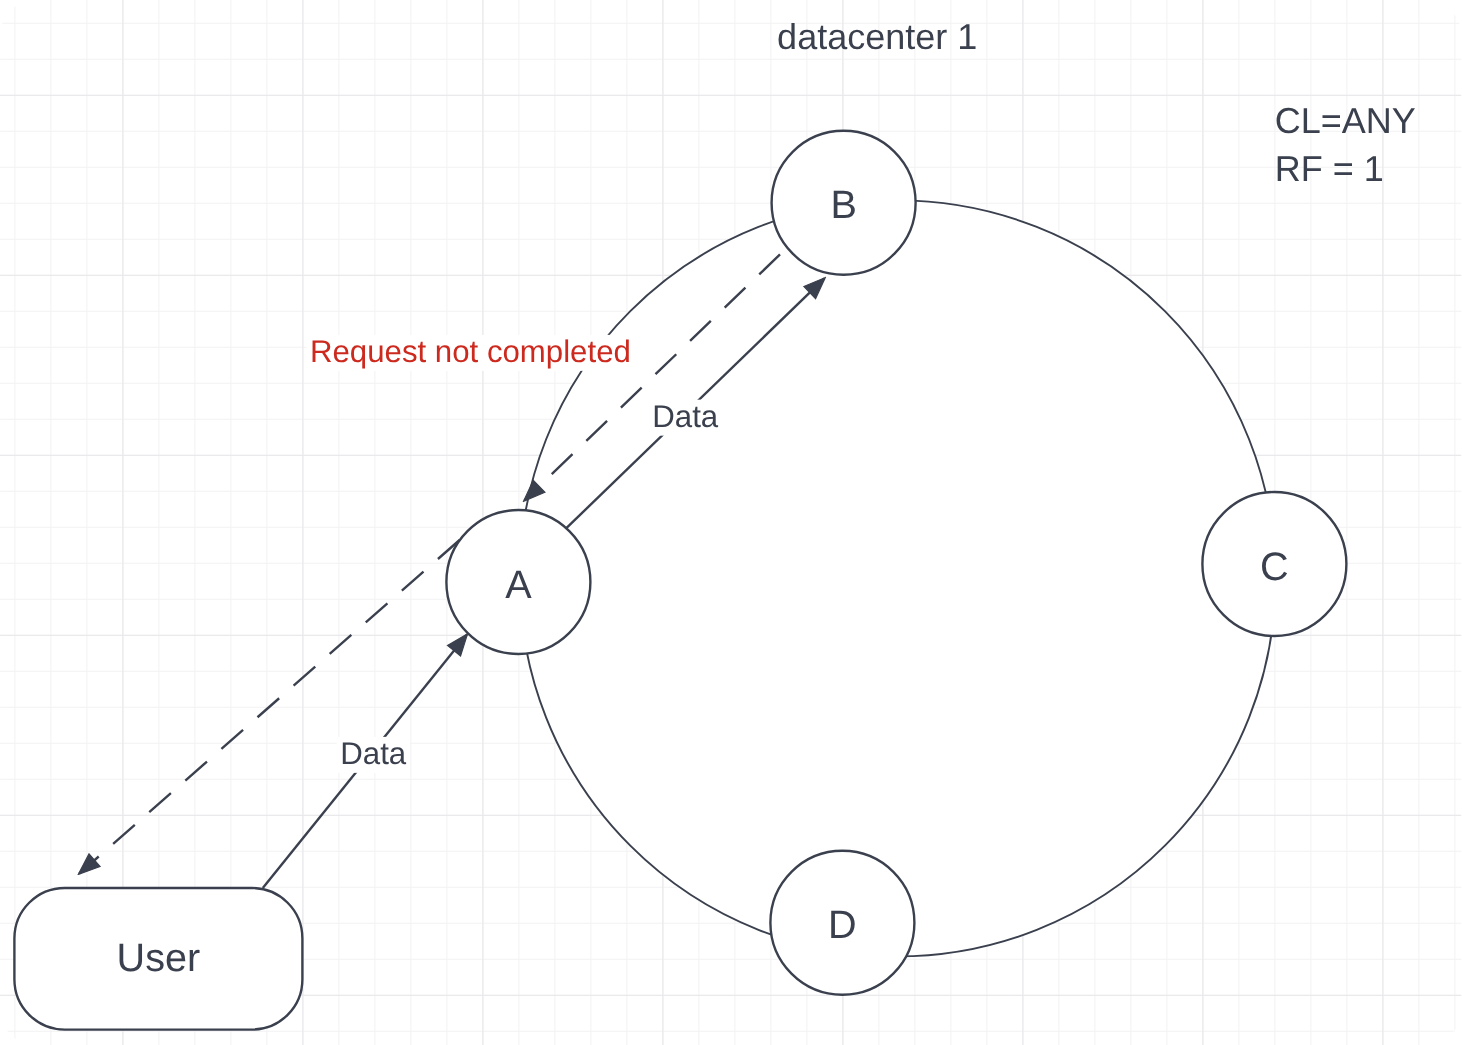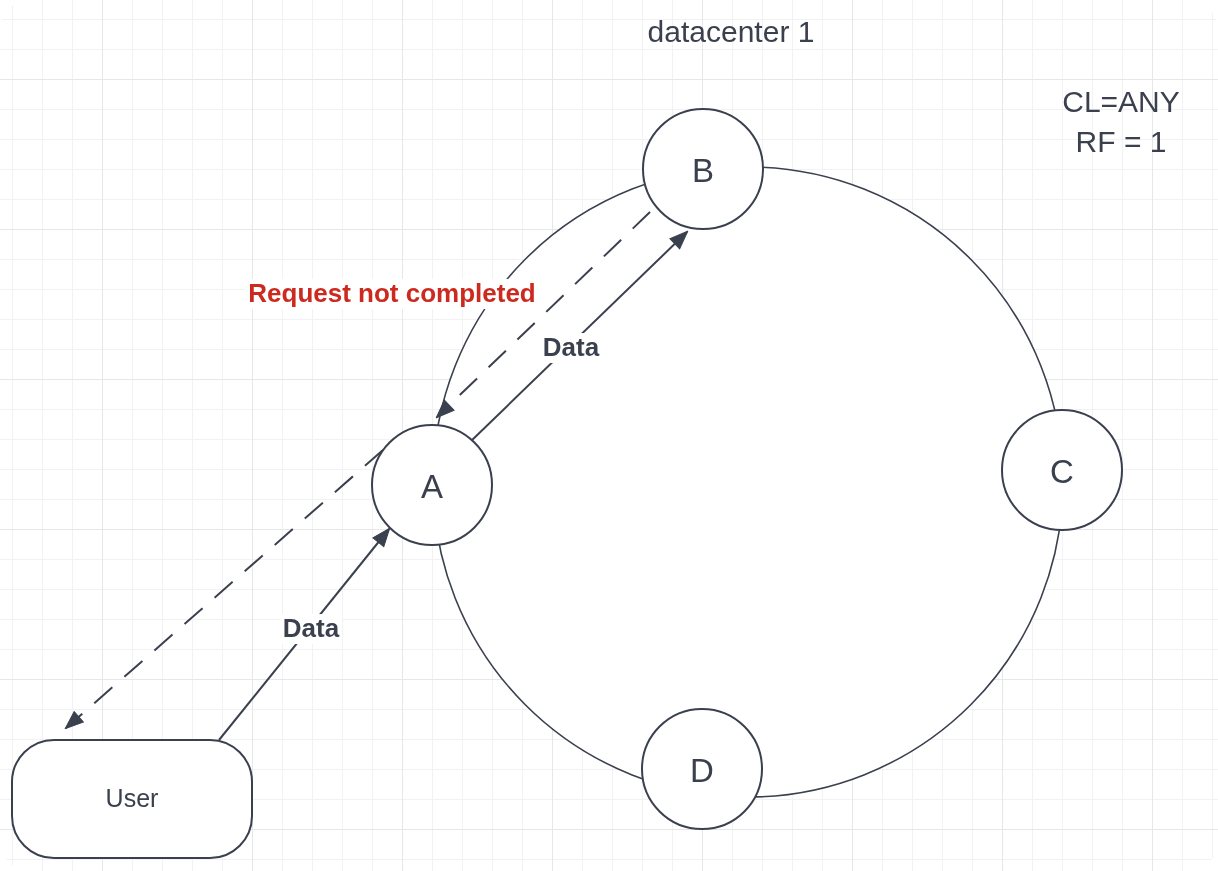--- a/index.html
+++ b/index.html
@@ -32,34 +32,33 @@
   }
   .lbl {
     position: absolute;
     transform: translate(-50%, -50%);
     color: #3a404d;
     white-space: nowrap;
     line-height: 1.15;
   }
   .title-lbl { font-size: 30px; }
   .node-lbl  { font-size: 33px; }
-  .user-lbl  { font-size: 25px; }
+  .user-lbl  { font-size: 33px; }
   .edge-lbl  {
     font-size: 26px;
-    font-weight: bold;
+    font-weight: normal;
     background: #ffffff;
     padding: 0 3px;
   }
   .edge-lbl.error { color: #cc2a1f; }
   .annotation {
     position: absolute;
     left: 1121px;
     top: 82px;
     transform: translateX(-50%);
-    text-align: center;
     font-size: 30px;
     color: #3a404d;
     line-height: 40px;
     white-space: nowrap;
   }
 </style>
 </head>
 <body>
 
 <div class="canvas">

